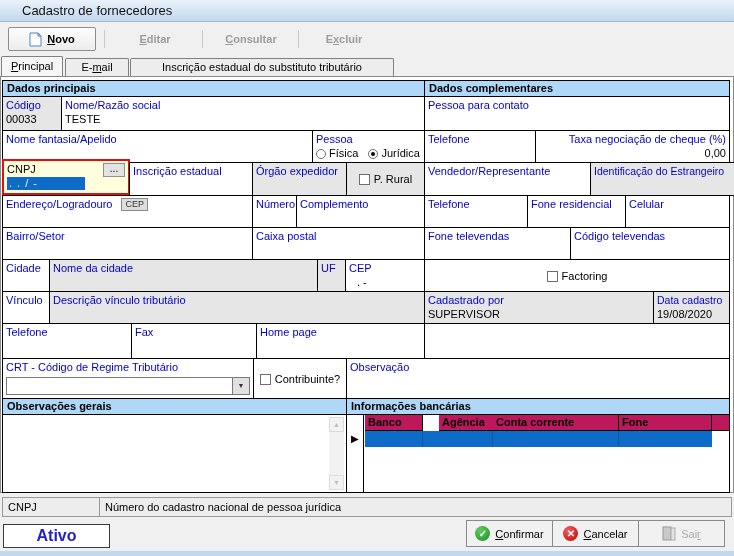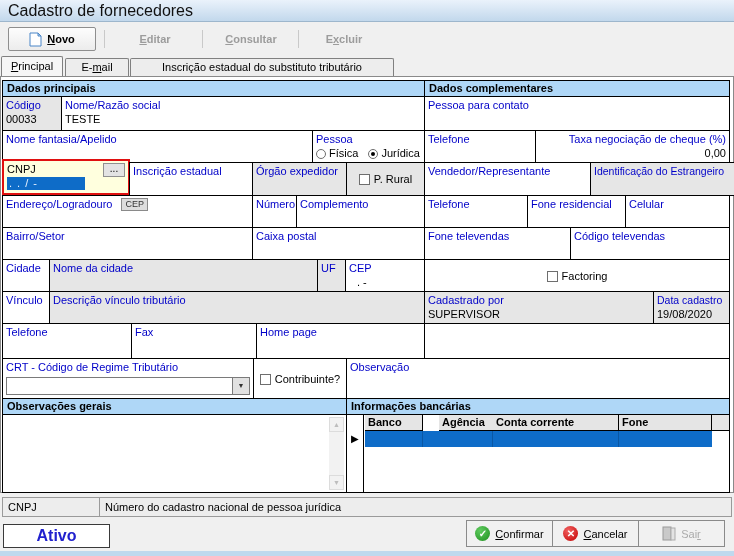--- a/index.html
+++ b/index.html
@@ -3,21 +3,21 @@
 <meta charset="utf-8">
 <style>
   * { box-sizing: border-box; margin: 0; padding: 0; }
   body { font-family: "Liberation Sans", sans-serif; background:#d0d0d0; }
   #win { position:relative; width:734px; height:556px; background:#F0F0F0; overflow:hidden;
          font-size:11px; color:#000; }
 
   
   #titlebar { position:absolute; left:0; top:0; width:734px; height:22px;
     background:linear-gradient(#EAF2FB,#C2D8EC); border-bottom:1px solid #9DB6CC;
-    line-height:21px; padding-left:8px; font-size:16px; color:#111; }
+    line-height:21px; padding-left:22px; font-size:13px; color:#111; }
 
   
   #toolbar { position:absolute; left:0; top:22px; width:734px; height:34px; background:#F0F0F0;text-align:center; }
   .tbtn { position:absolute; top:5px; height:24px; display:flex; align-items:center; justify-content:center;
           gap:5px; font-weight:bold; }
   #btn-novo { left:8px; width:88px; background:linear-gradient(#FDFDFD,#ECECEC);
               border:1px solid #8E8E8E; border-radius:2px; cursor:pointer; }
   .tbtn.disabled { color:#9C9C9C; }
   .tsep { position:absolute; top:8px; width:1px; height:18px; background:#C9C9C9; }
   .hot { text-decoration: underline; }
@@ -68,21 +68,21 @@
         border:1px solid #000; }
   #obs-scroll { position:absolute; right:2px; top:2px; width:15px; bottom:2px; background:#F2F2F2; }
   .sbarr { position:absolute; left:0; width:15px; height:15px; background:#F2F2F2; border:1px solid #DCDCDC;
         color:#BDBDBD; font-size:7px; text-align:center; line-height:13px; cursor:pointer; }
 
   
   #grid { position:absolute; left:346px; top:414px; width:384px; height:79px; background:#FFF;
         border:1px solid #000; }
   #grid-indicator-col { position:absolute; left:0; top:0; width:17px; height:77px; background:#FFF;
         border-right:1px solid #000; }
-  .gh { position:absolute; top:0; height:16px; background:#e5e5e5; border-right:1px solid #000;
+  .gh { position:absolute; top:0; height:16px; background:#be185d; border-right:1px solid #000;
         border-bottom:1px solid #000; font-weight:bold; padding:1px 3px; line-height:13px; }
   .grow { position:absolute; top:16px; height:16px; background:#0E6CC8; }
   .gcel { position:absolute; top:0; height:16px; border-right:1px solid #0A57A4; }
   #row-pointer { position:absolute; left:4px; top:18px; font-size:10px; color:#000; }
 
   
   .statusbox { position:absolute; top:497px; height:20px; background:#EDEDED; border:1px solid #9A9A9A;
         line-height:18px; padding-left:5px; }
 
   #ativo { position:absolute; left:3px; top:524px; width:107px; height:24px; background:#FFF;

